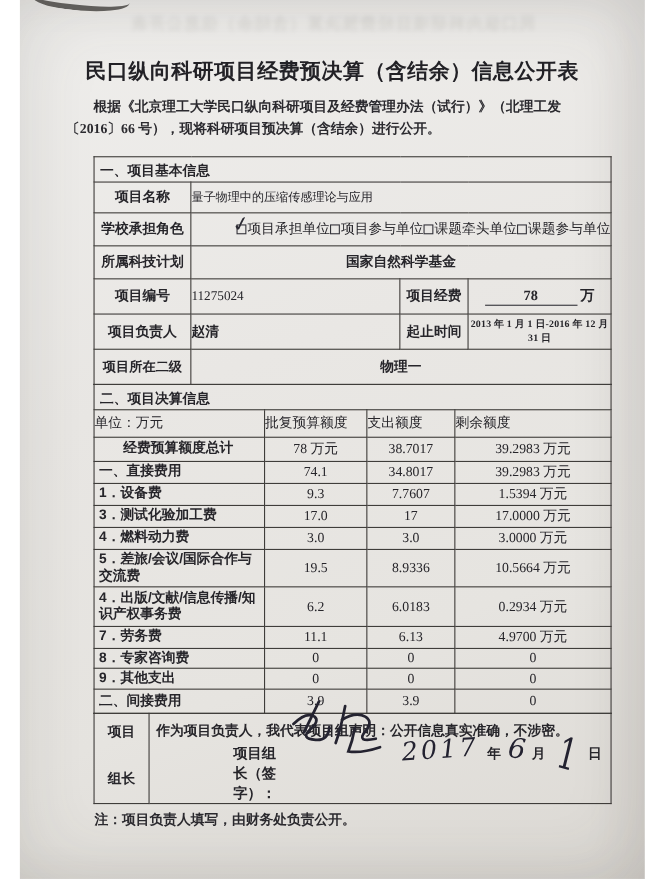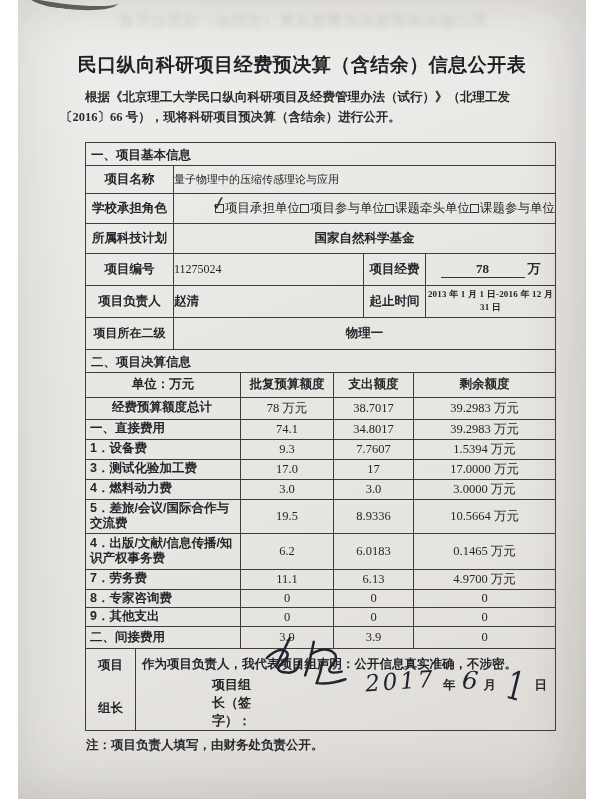--- a/index.html
+++ b/index.html
@@ -62,21 +62,21 @@
   .funding-line {
     display:inline-block; width:84px; text-align:center;
     border-bottom:1.5px solid #34333a;
     font-family:"Liberation Serif", serif; font-size:13px; font-weight:bold;
   }
   .funding-unit { font-weight:bold; font-size:13px; margin-left:3px; }
 
   .bud-lbl { font-weight:bold; text-align:left; padding:1px 2px 1px 4px; line-height:1.25; }
   .bud-lbl.center { text-align:center; padding-left:0; }
   .num { text-align:center; font-family:"Liberation Serif", serif; font-size:12.5px; }
-  .col-hdr td { font-weight:bold; text-align:center; font-size:12.5px; }
+  .col-hdr td { font-weight:normal; text-align:left; font-size:12.5px; }
 
   
   .rh17{height:17px}.rh28{height:28px}.rh30{height:30px}.rh32{height:32px}
   .rh18{height:18px}.rh25{height:25px}.rh22{height:22px}.rh20{height:20px}
   .rh34{height:34px}.rh36{height:36px}
 
   
   .decl-row{height:82px}
   .decl-lbl {
     width:50px; font-weight:bold; text-align:center; font-size:12.5px;
@@ -206,21 +206,21 @@
     <tr class="rh34">
       <td class="bud-lbl">5．差旅/会议/国际合作与交流费</td>
       <td class="num">19.5</td>
       <td class="num">8.9336</td>
       <td class="num">10.5664 万元</td>
     </tr>
     <tr class="rh36">
       <td class="bud-lbl">4．出版/文献/信息传播/知识产权事务费</td>
       <td class="num">6.2</td>
       <td class="num">6.0183</td>
-      <td class="num">0.1465 万元</td>
+      <td class="num">0.2934 万元</td>
     </tr>
     <tr class="rh20">
       <td class="bud-lbl">7．劳务费</td>
       <td class="num">11.1</td>
       <td class="num">6.13</td>
       <td class="num">4.9700 万元</td>
     </tr>
     <tr class="rh18">
       <td class="bud-lbl">8．专家咨询费</td>
       <td class="num">0</td>

